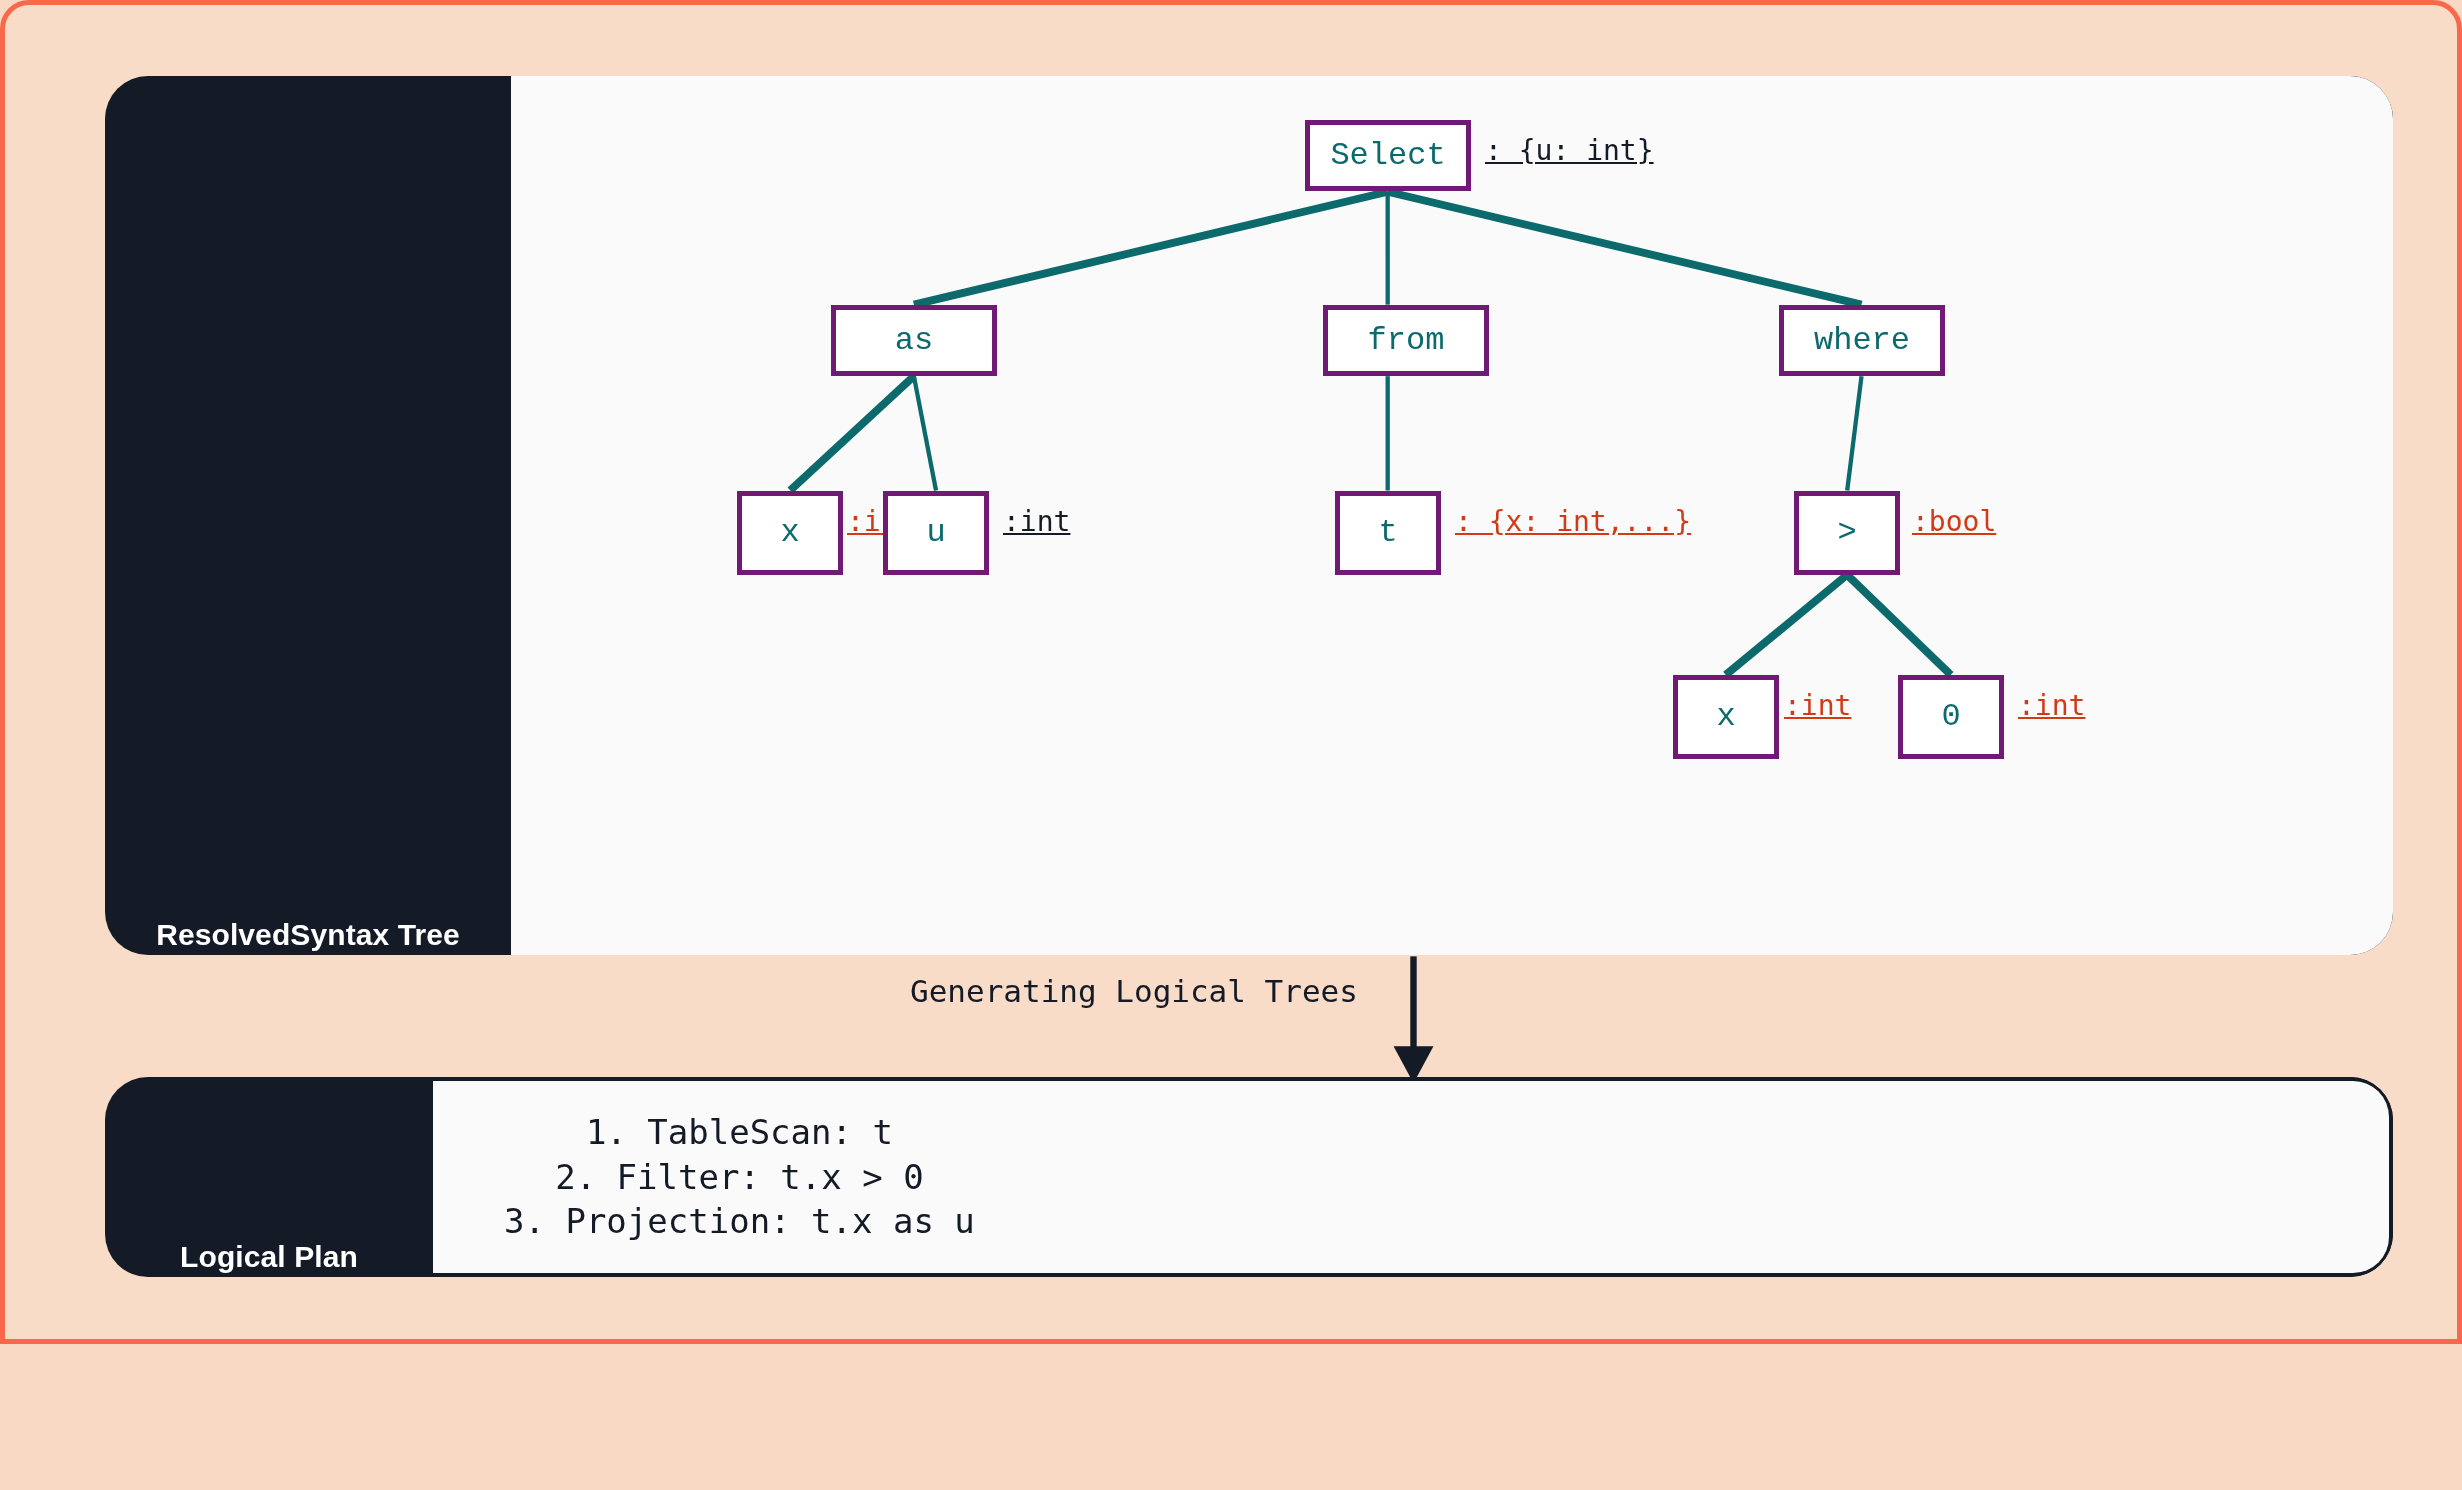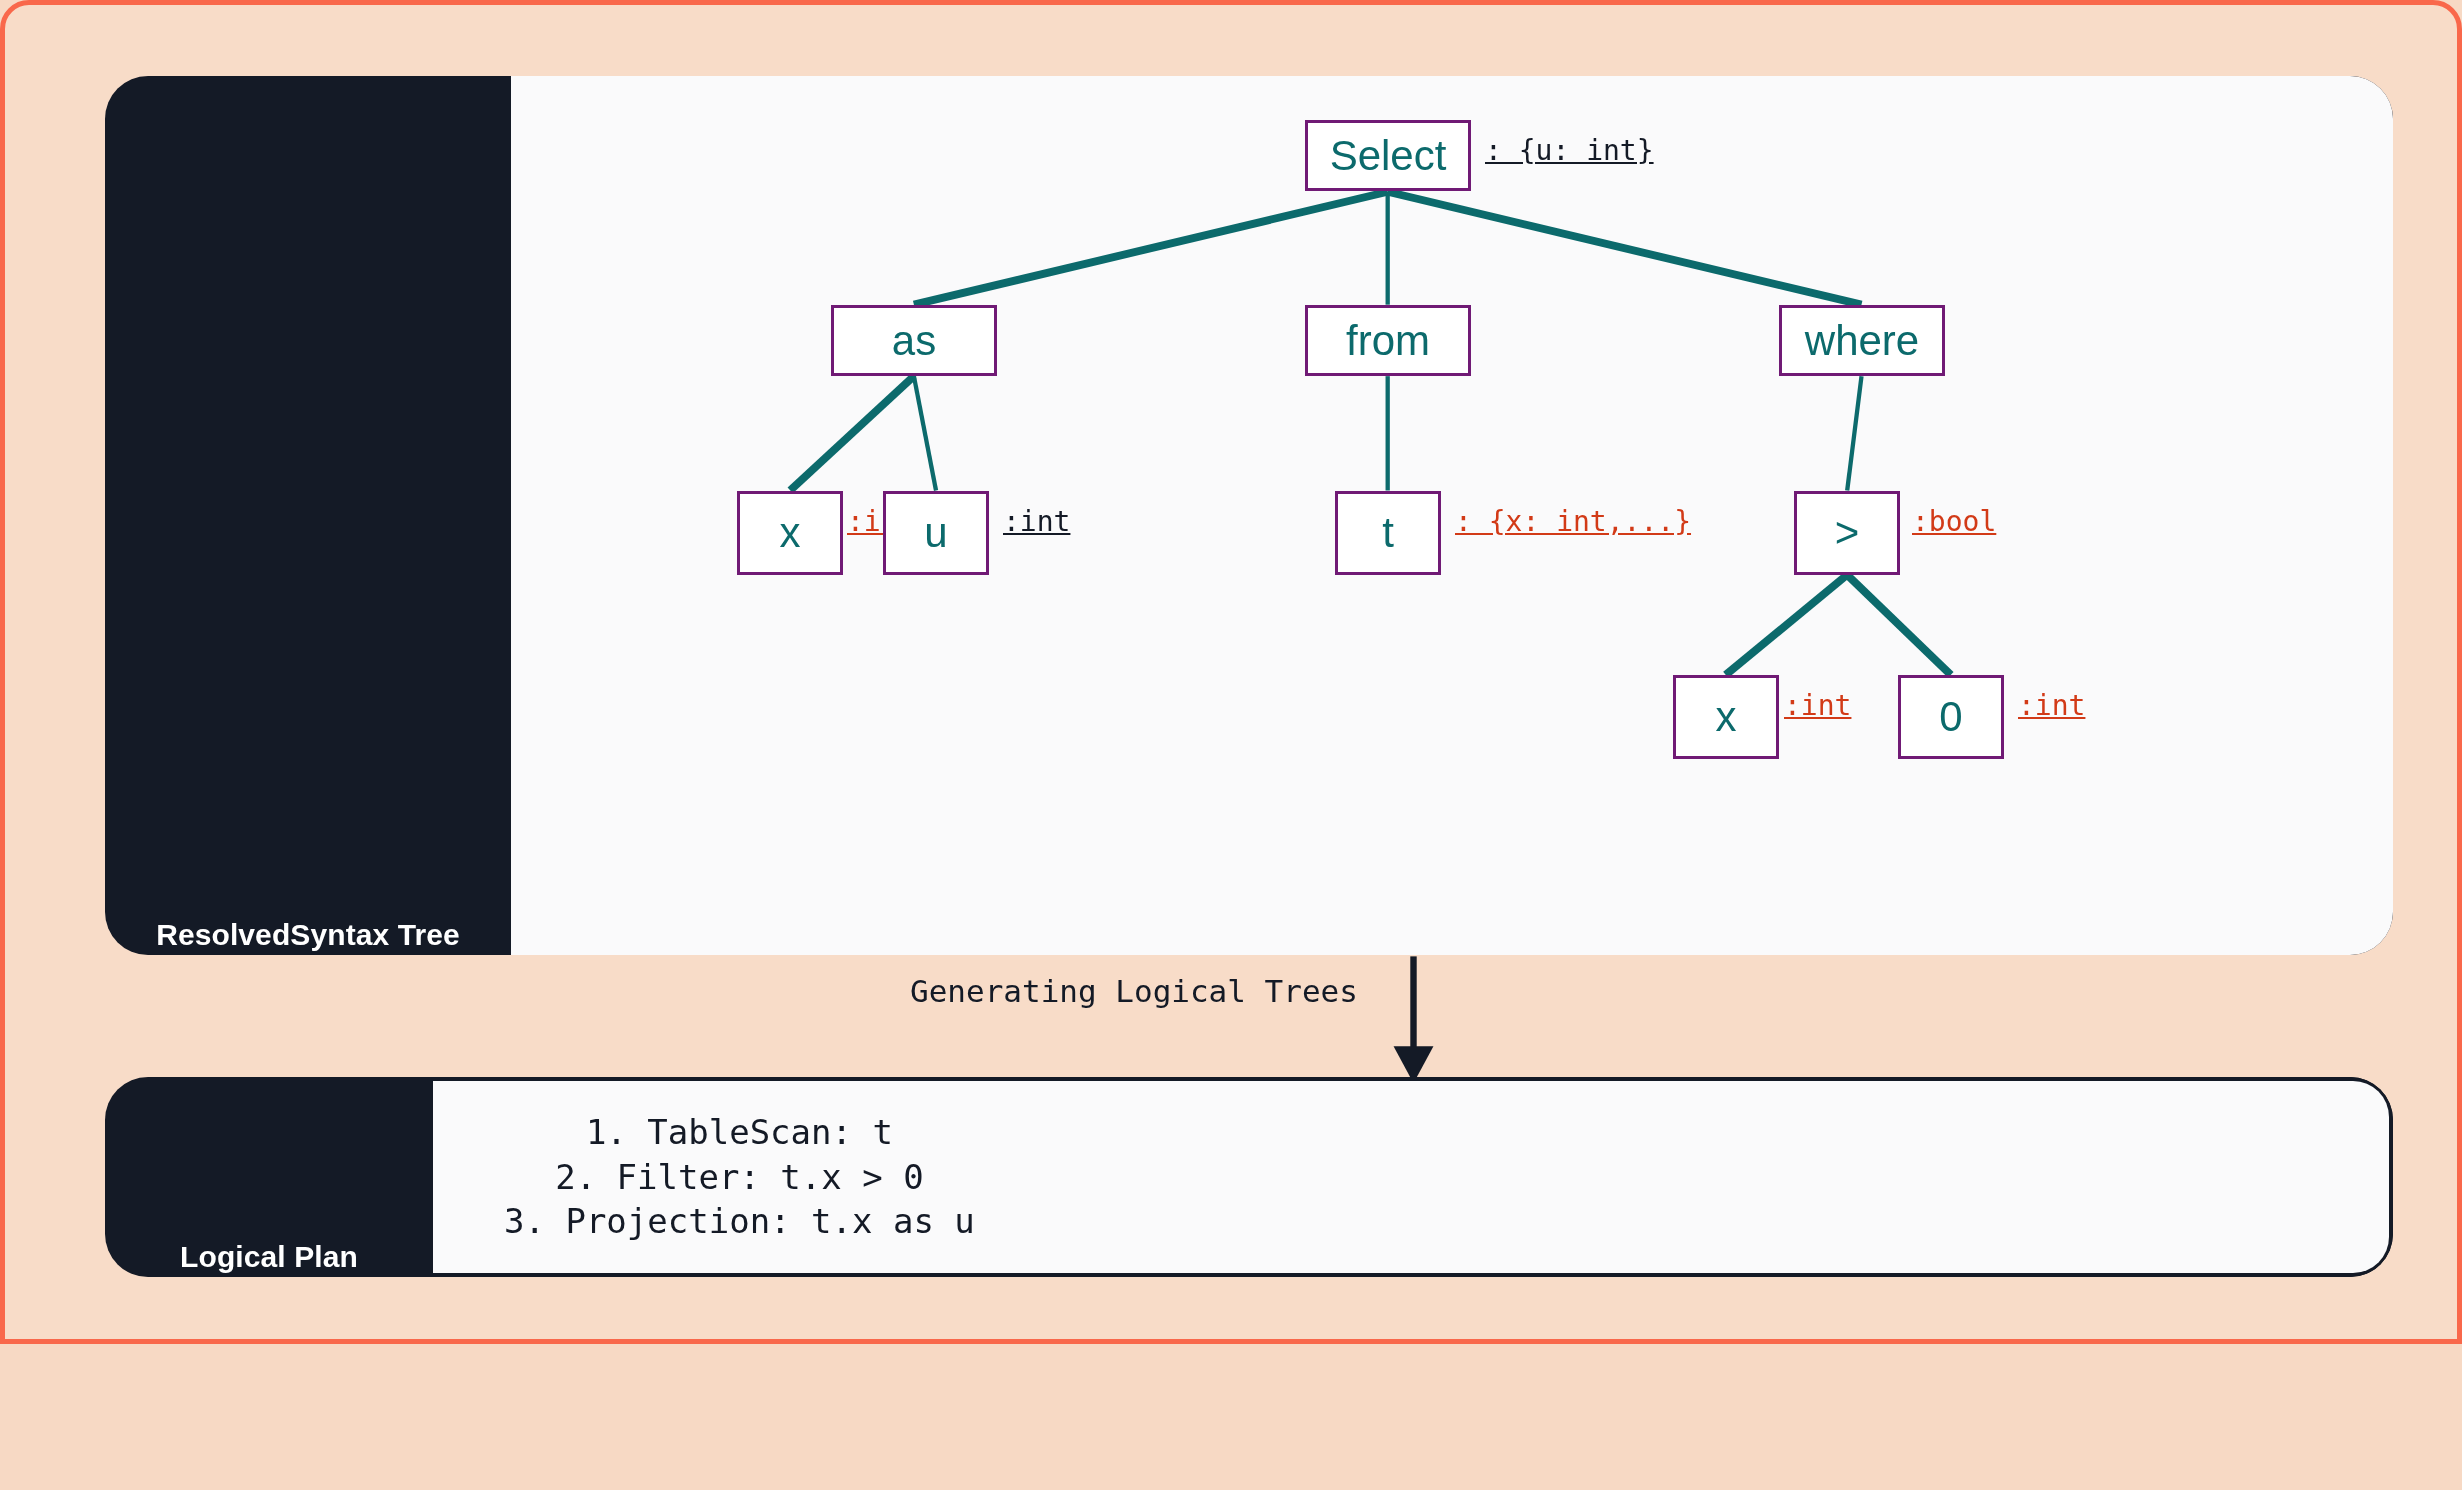--- a/index.html
+++ b/index.html
@@ -106,27 +106,27 @@
   #tree-edges {
     position: absolute;
     left: 0; top: 0;
     width: 1882px;
     height: 879px;
   }
   .tree-node {
     position: absolute;
     box-sizing: border-box;
     background: #FFFFFF;
-    border: 3px solid #701a75;
+    border: 5px solid #701a75;
     display: flex;
     align-items: center;
     justify-content: center;
     color: #0C6A6C;
-    font-family: Liberation Sans, sans-serif;
-    font-size: 42px;
+    font-family: Liberation Mono, monospace;
+    font-size: 32px;
     line-height: 1;
     z-index: 2;
   }
   .type-annot {
     position: absolute;
     font-family: "DejaVu Sans Mono", monospace;
     font-size: 28px;
     line-height: 1;
     white-space: pre;
     z-index: 2;
@@ -220,21 +220,21 @@
               <line x1="563" y1="420" x2="594" y2="580" stroke="#0C6A6C" stroke-width="6"></line>
               <line x1="1226" y1="420" x2="1226" y2="580" stroke="#0C6A6C" stroke-width="6"></line>
               <line x1="1889" y1="420" x2="1869" y2="580" stroke="#0C6A6C" stroke-width="6"></line>
               <line x1="1869" y1="698" x2="1699" y2="838" stroke="#0C6A6C" stroke-width="11"></line>
               <line x1="1869" y1="698" x2="2014" y2="838" stroke="#0C6A6C" stroke-width="11"></line>
             </svg>
 
         <div class="tree-node" style="left: 794px; top: 44px; width: 166px; height: 71px;">Select</div>
             <div class="type-annot dark" style="left: 974px; top: 61px;">: {u: int}</div>
             <div class="tree-node" style="left: 320px; top: 229px; width: 166px; height: 71px;">as</div>
-            <div class="tree-node" style="left: 794px; top: 229px; width: 166px; height: 71px;">from</div>
+            <div class="tree-node" style="left: 812px; top: 229px; width: 166px; height: 71px;">from</div>
             <div class="tree-node" style="left: 1268px; top: 229px; width: 166px; height: 71px;">where</div>
             <div class="tree-node" style="left: 226px; top: 415px; width: 106px; height: 84px;">x</div>
             <div class="type-annot red" style="left: 336px; top: 432px;">:int</div>
             <div class="tree-node" style="left: 372px; top: 415px; width: 106px; height: 84px;">u</div>
             <div class="type-annot dark" style="left: 492px; top: 432px;">:int</div>
             <div class="tree-node" style="left: 824px; top: 415px; width: 106px; height: 84px;">t</div>
             <div class="type-annot red" style="left: 944px; top: 432px;">: {x: int,...}</div>
             <div class="tree-node" style="left: 1283px; top: 415px; width: 106px; height: 84px;">&gt;</div>
             <div class="type-annot red" style="left: 1401px; top: 432px;">:bool</div>
             <div class="tree-node" style="left: 1162px; top: 599px; width: 106px; height: 84px;">x</div>

